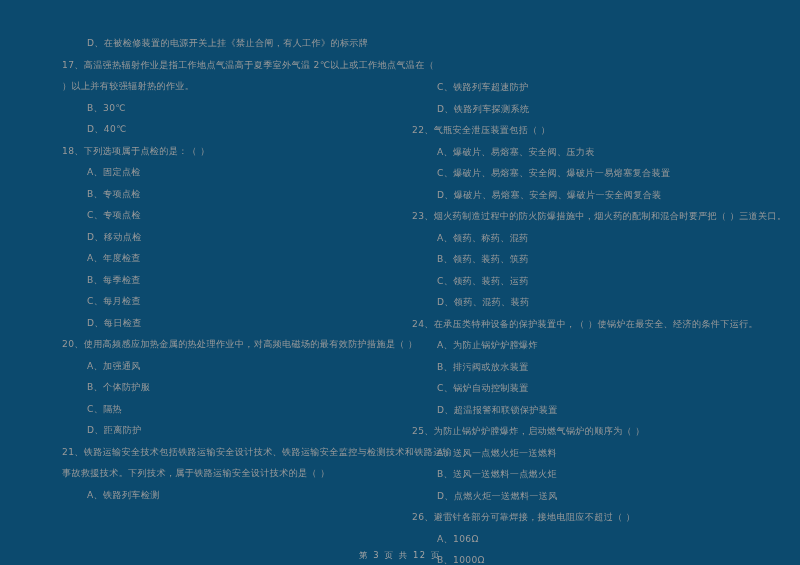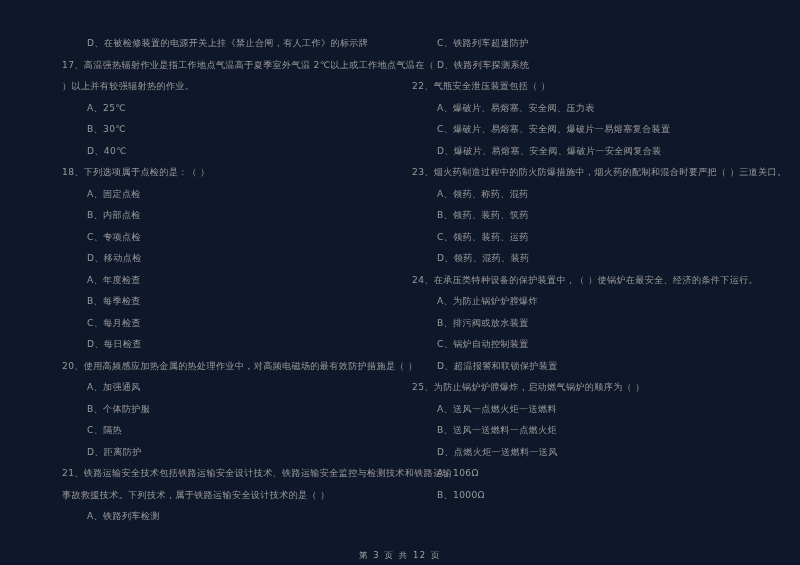--- a/index.html
+++ b/index.html
@@ -10,38 +10,39 @@
     width: 800px;
     height: 565px;
     background: #ffffff;
     font-family: "DejaVu Sans", "Liberation Sans", sans-serif;
     overflow: hidden;
     position: relative;
   }
   .page {
     position: absolute;
     inset: 0;
-    background: #0f172a;
+    background: #0c4a6e;
   }
   .columns {
     position: absolute;
     top: 33px;
     left: 0;
     width: 800px;
     height: 480px;
     display: flex;
     gap: 0;
   }
   .col {
     width: 400px;
     box-sizing: border-box;
     padding: 0 18px 0 62px;
   }
   .col.right {
     padding: 0 36px 0 12px;
+    margin-top: 44px;
   }
   .q {
     margin-bottom: 0;
   }
   .qtext {
     font-size: 9.1px;
     line-height: 21.5px;
     color: #9a9a9a;
     letter-spacing: 0.35px;
     white-space: nowrap;
@@ -80,29 +81,28 @@
 
   <div class="columns">
 
     <div class="col left">
 
       <div class="opt">D、在被检修装置的电源开关上挂《禁止合闸，有人工作》的标示牌</div>
 
       <div class="q">
         <div class="qtext">17、高温强热辐射作业是指工作地点气温高于夏季室外气温 2℃以上或工作地点气温在（</div>
         <div class="cont">）以上并有较强辐射热的作业。</div>
-        <div class="opt">A、25℃</div>
         <div class="opt">B、30℃</div>
         <div class="opt">D、40℃</div>
       </div>
 
       <div class="q">
         <div class="qtext">18、下列选项属于点检的是：（      ）</div>
         <div class="opt">A、固定点检</div>
-        <div class="opt">B、内部点检</div>
+        <div class="opt">B、专项点检</div>
         <div class="opt">C、专项点检</div>
         <div class="opt">D、移动点检</div>
       </div>
 
       <div class="q">
         <div class="opt">A、年度检查</div>
         <div class="opt">B、每季检查</div>
         <div class="opt">C、每月检查</div>
         <div class="opt">D、每日检查</div>
       </div>
@@ -153,20 +153,21 @@
       </div>
 
       <div class="q">
         <div class="qtext">25、为防止锅炉炉膛爆炸，启动燃气锅炉的顺序为（      ）</div>
         <div class="opt">A、送风一点燃火炬一送燃料</div>
         <div class="opt">B、送风一送燃料一点燃火炬</div>
         <div class="opt">D、点燃火炬一送燃料一送风</div>
       </div>
 
       <div class="q">
+        <div class="qtext">26、避雷针各部分可靠焊接，接地电阻应不超过（      ）</div>
         <div class="opt">A、106Ω</div>
         <div class="opt">B、1000Ω</div>
 
       </div>
 
     </div>
   </div>
 
   <div class="footer">第 3 页 共 12 页</div>
 

